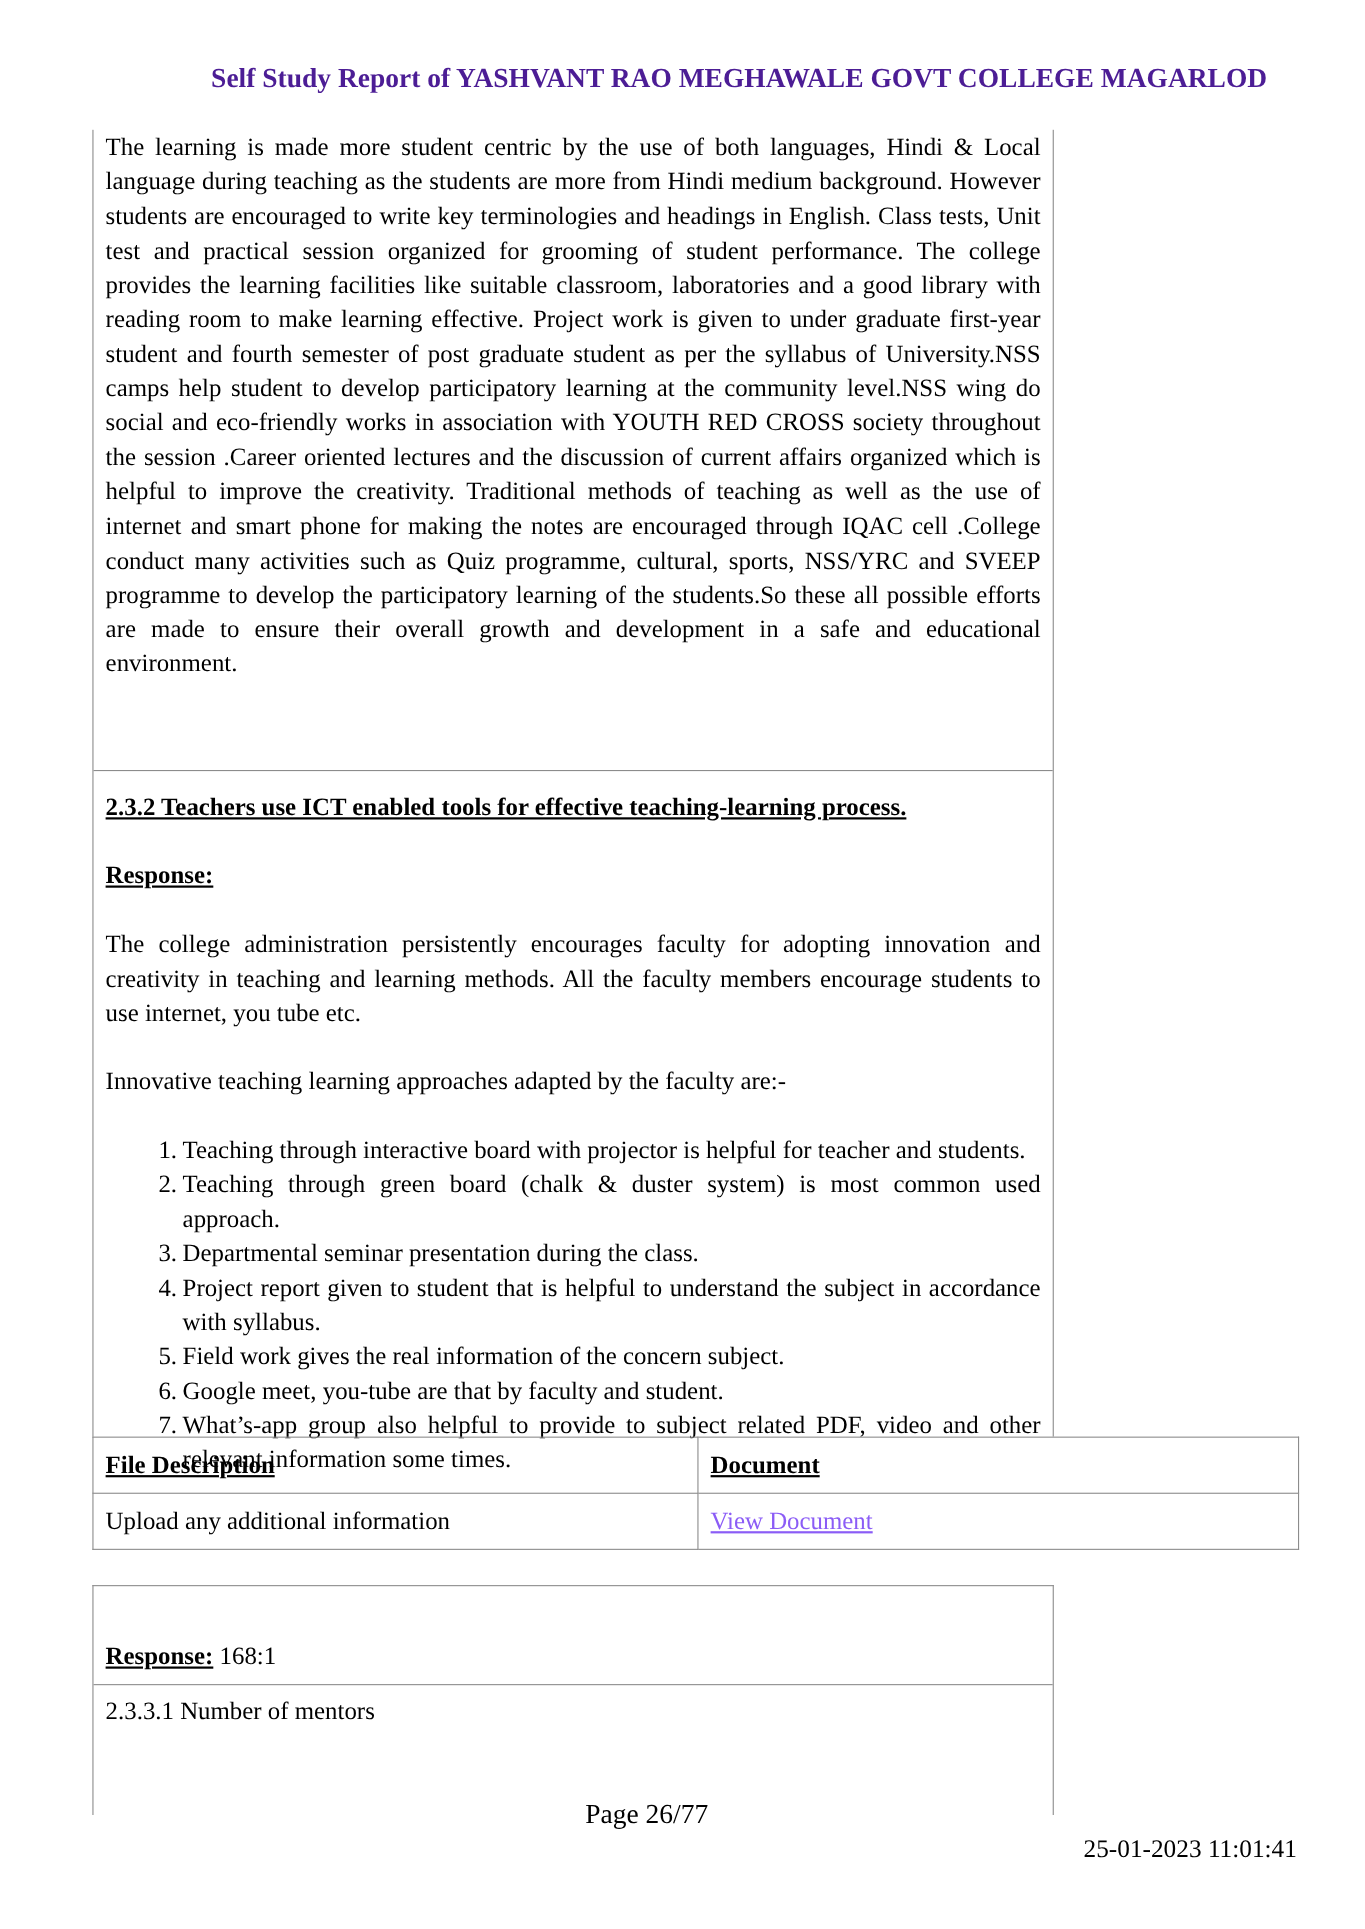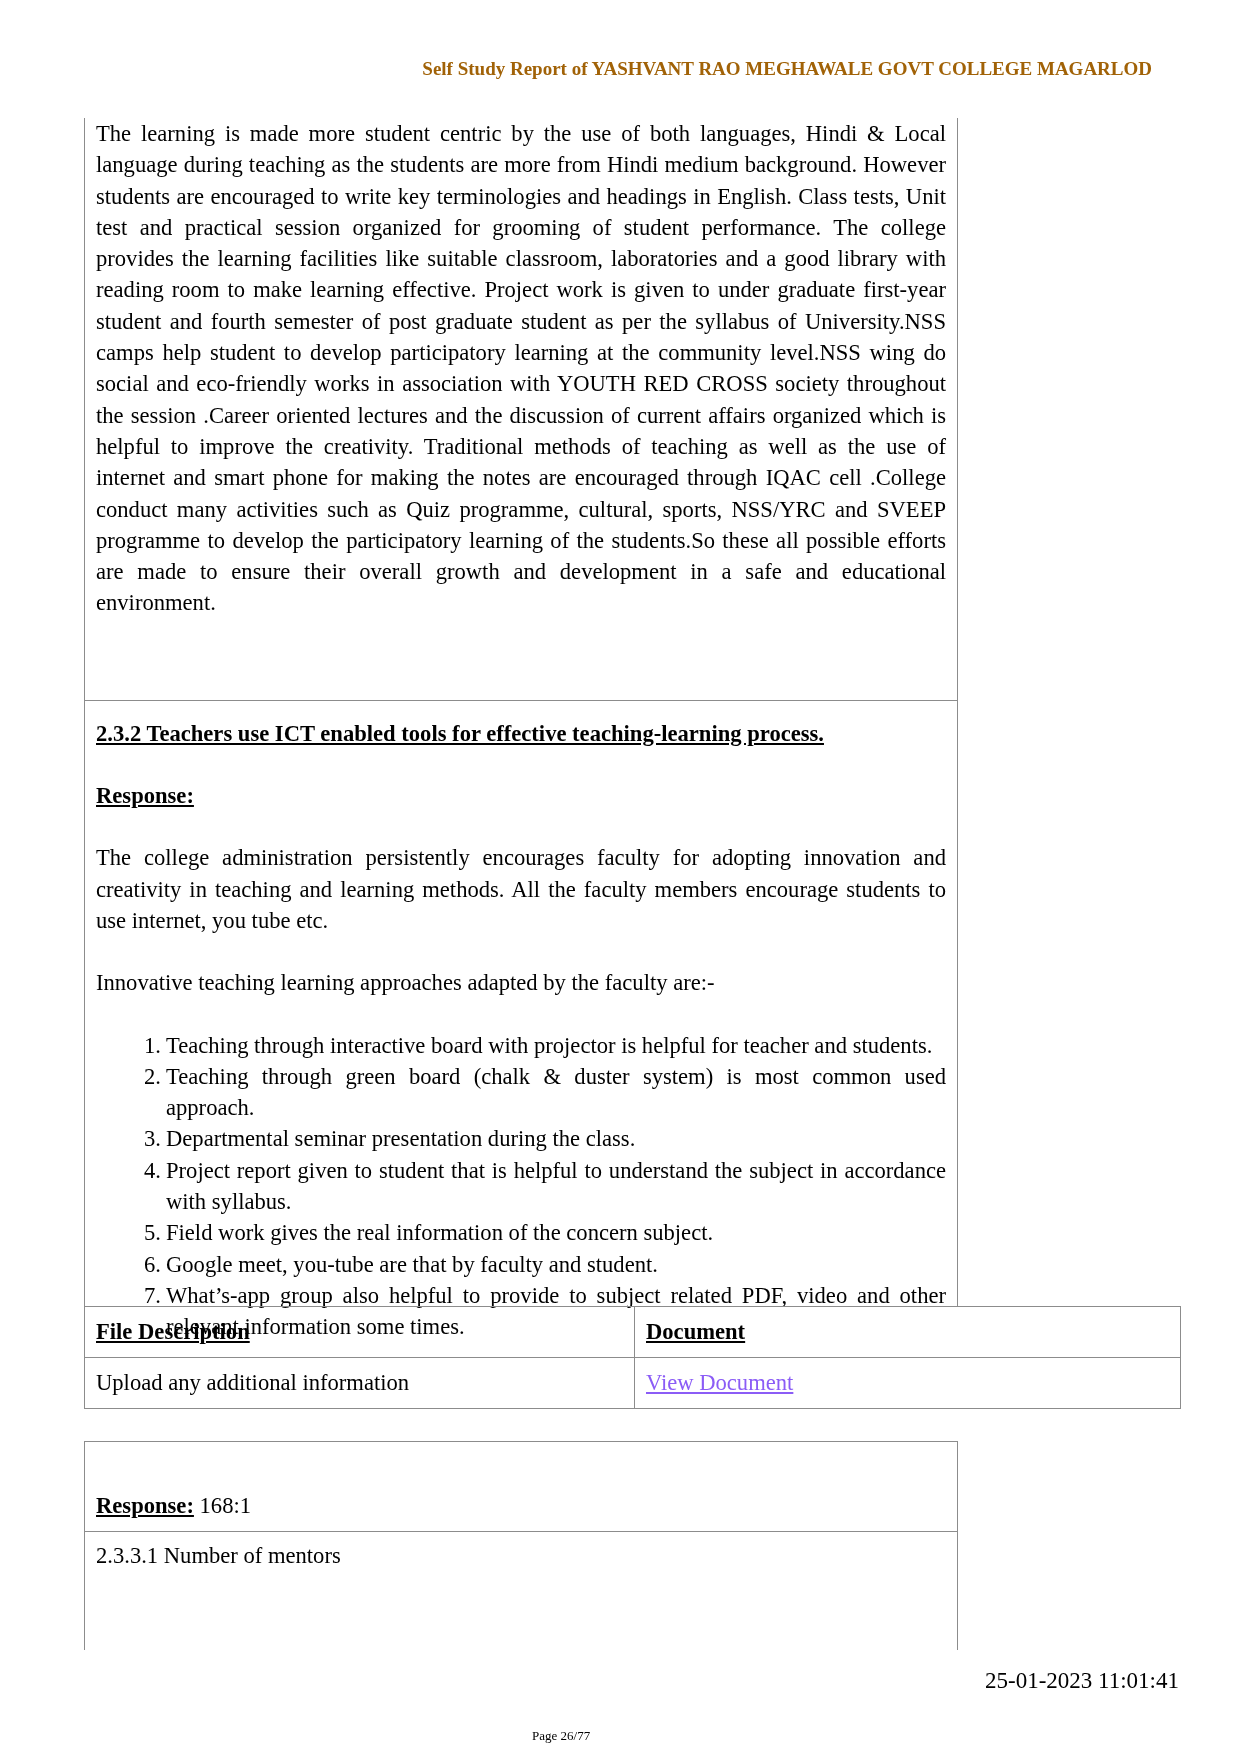--- a/index.html
+++ b/index.html
@@ -3,21 +3,21 @@
 <meta charset="utf-8">
 <style>
   html, body { margin: 0; padding: 0; background: #ffffff; }
   body {
     width: 1241px; height: 1754px; position: relative; overflow: hidden;
     font-family: "Liberation Serif", "DejaVu Serif", serif;
     color: #000000;
   }
   .header {
     position: absolute; top: 58px; right: 89px;
-    font-weight: bold; font-size: 19px; color: #a16207;
+    font-weight: bold; font-size: 25px; color: #4c1d95;
     white-space: nowrap;
   }
   .box {
     position: absolute; left: 84px; width: 874px;
     border-left: 1.5px solid #8c8c8c; border-right: 1.5px solid #8c8c8c;
     box-sizing: border-box;
   }
   .cell {
     padding: 0 11px 0 11px; font-size: 22.6px; line-height: 31.3px;
   }
@@ -30,21 +30,21 @@
   ol.approaches li .num { position: absolute; left: 0; top: 0; }
   table.files {
     position: absolute; left: 84px; top: 1306px; width: 1097px;
     border-collapse: collapse; font-size: 22.6px;
   }
   table.files td {
     border: 1.5px solid #8c8c8c; padding: 0 11px; height: 50px; vertical-align: middle;
   }
   table.files td.col1 { width: 527px; }
   a.doc-link { color: #8b5cf6; text-decoration: underline; }
-  .footer-page { position: absolute; top: 1728px; left: 532px; font-size: 13px; }
+  .footer-page { position: absolute; top: 1636px; left: 532px; font-size: 25px; }
   .footer-date { position: absolute; top: 1668px; right: 62px; font-size: 23px; }
 </style>
 </head>
 <body>
 
 <div class="header">Self Study Report of YASHVANT RAO MEGHAWALE GOVT COLLEGE MAGARLOD</div>
 
 <div class="box" style="top:118px; height:1188px;">
   <div class="cell justify" style="padding-top:0;">The learning is made more student centric by the use of both languages, Hindi &amp; Local language during teaching as the students are more from Hindi medium background. However students are encouraged to write key terminologies and headings in English. Class tests, Unit test and practical session organized for grooming of student performance. The college provides the learning facilities like suitable classroom, laboratories and a good library with reading room to make learning effective. Project work is given to under graduate first-year student and fourth semester of post graduate student as per the syllabus of University.NSS camps help student to develop participatory learning at the community level.NSS wing do social and eco-friendly works in association with YOUTH RED CROSS society throughout the session .Career oriented lectures and the discussion of current affairs organized which is helpful to improve the creativity. Traditional methods of teaching as well as the use of internet and smart phone for making the notes are encouraged through IQAC cell .College conduct many activities such as Quiz programme, cultural, sports, NSS/YRC and SVEEP programme to develop the participatory learning of the students.So these all possible efforts are made to ensure their overall growth and development in a safe and educational environment.</div>
   <div style="height:81px;"></div>

